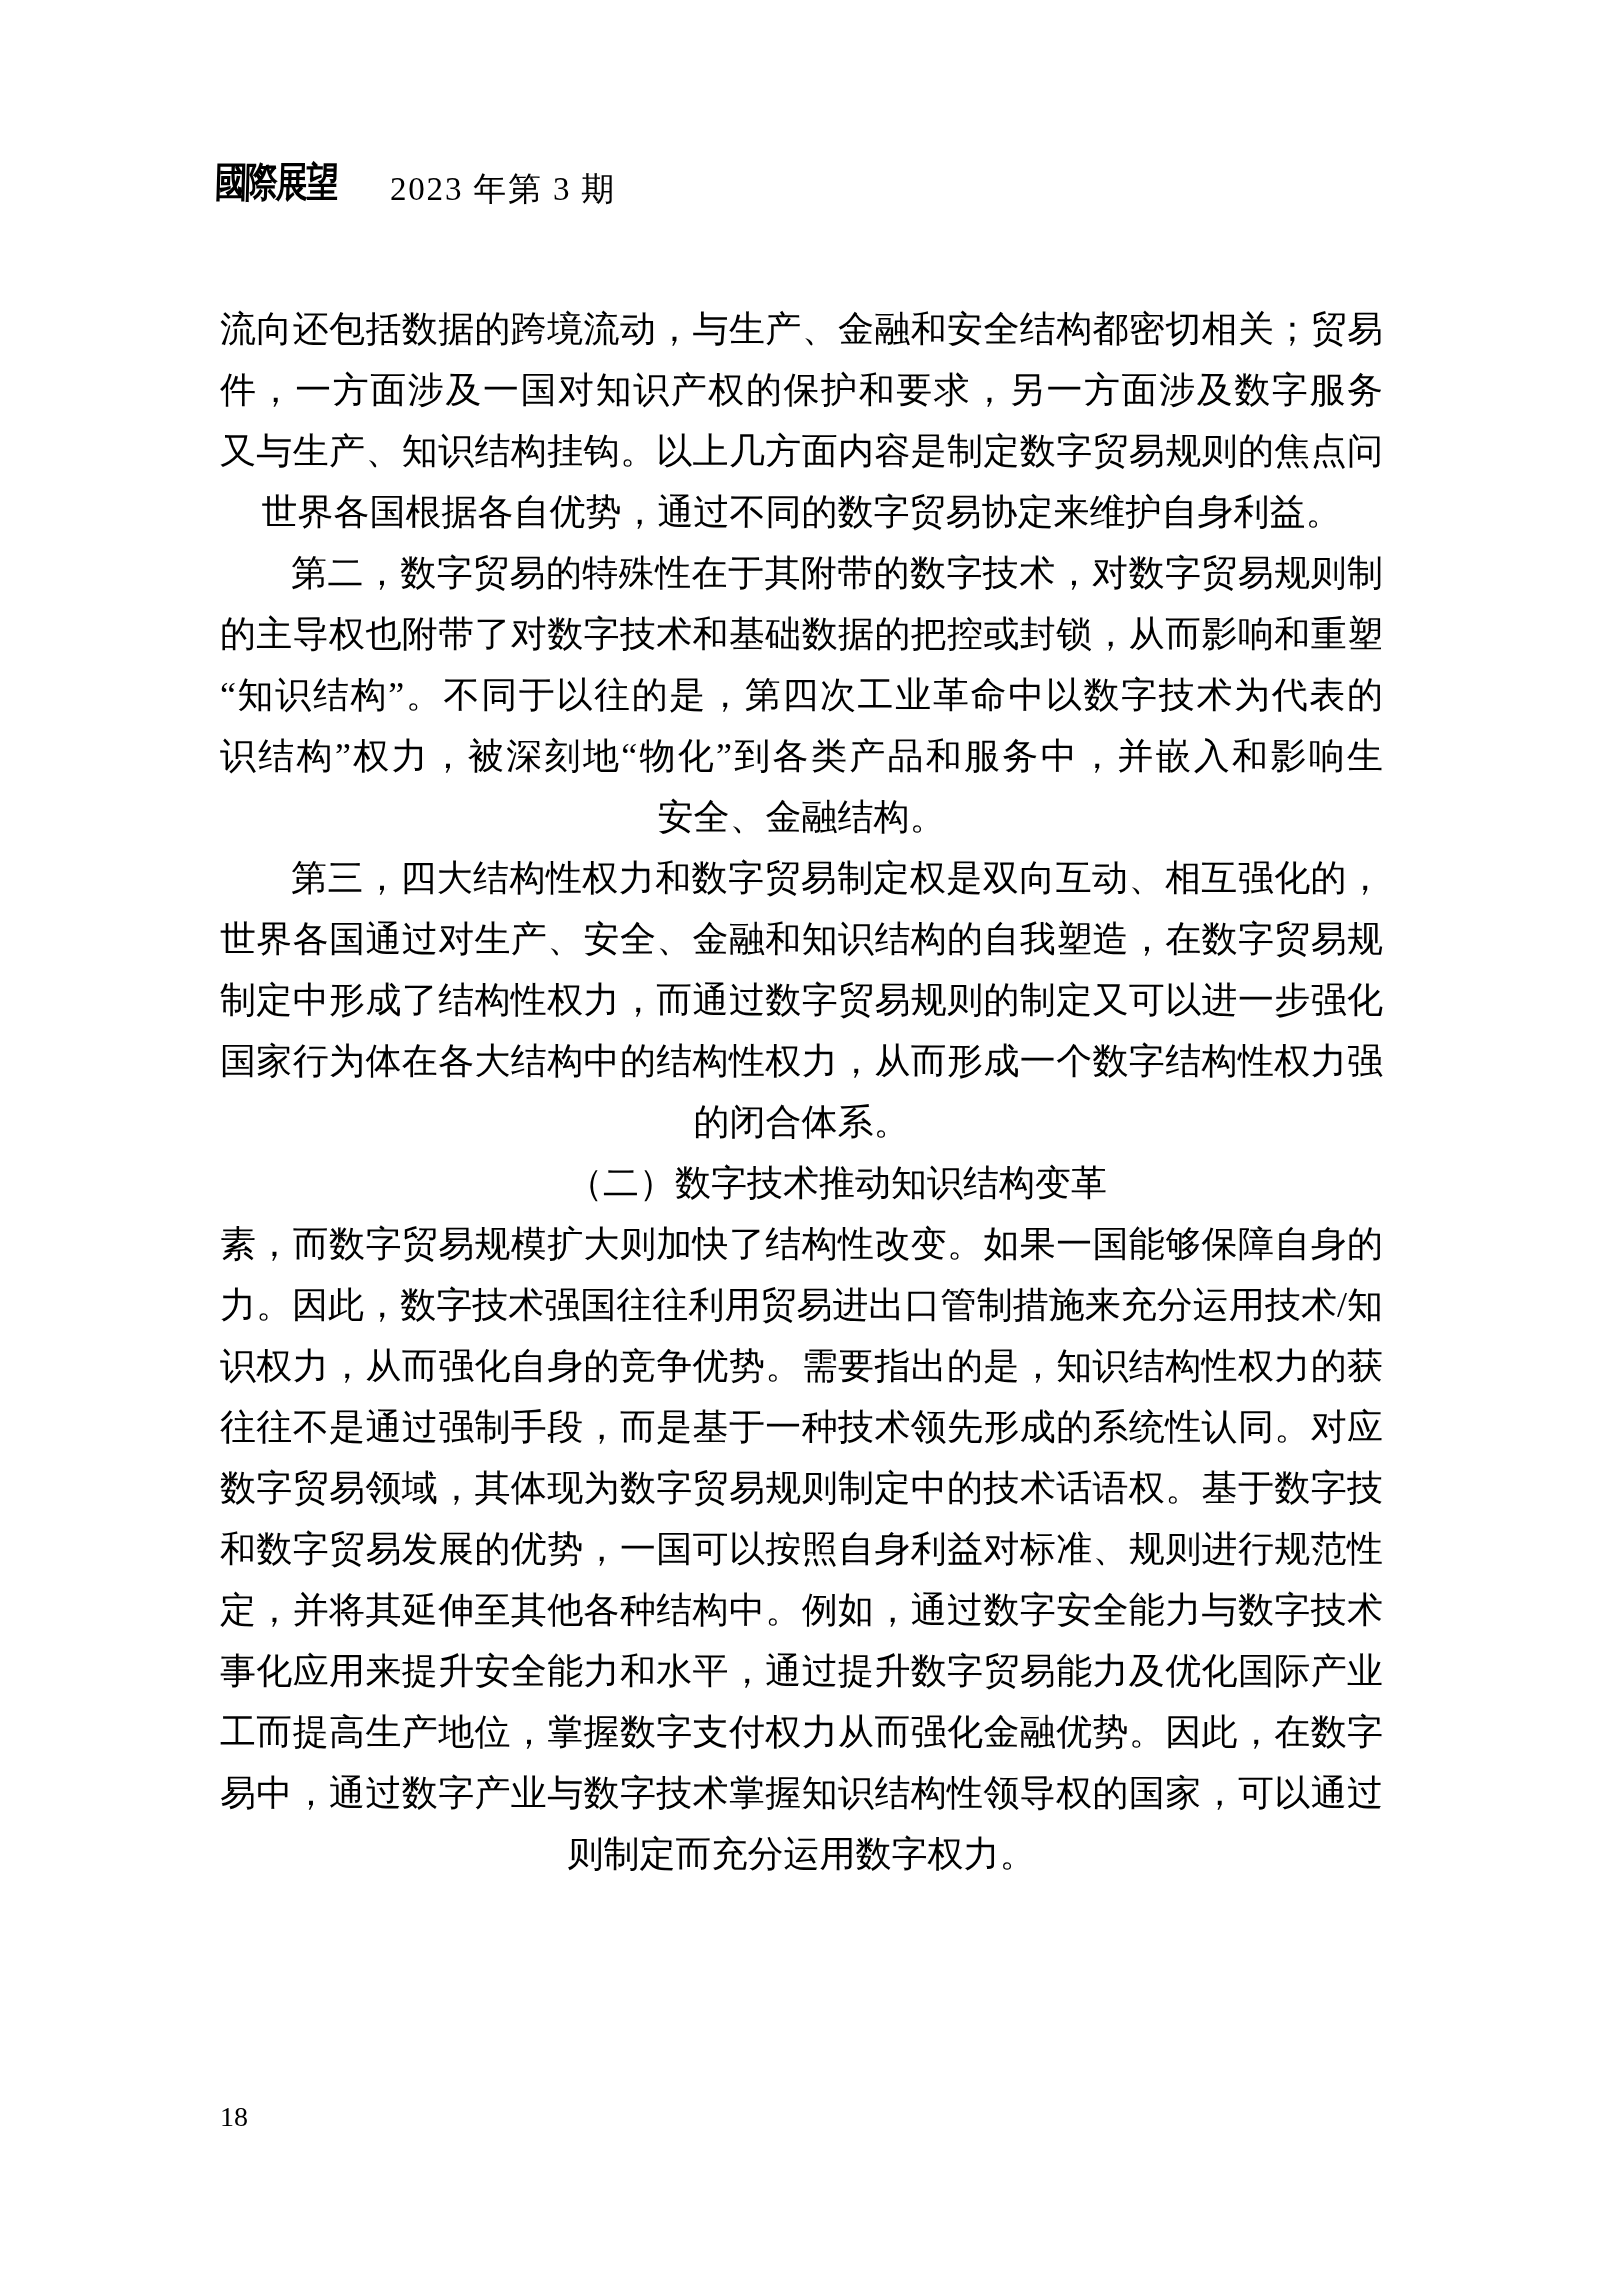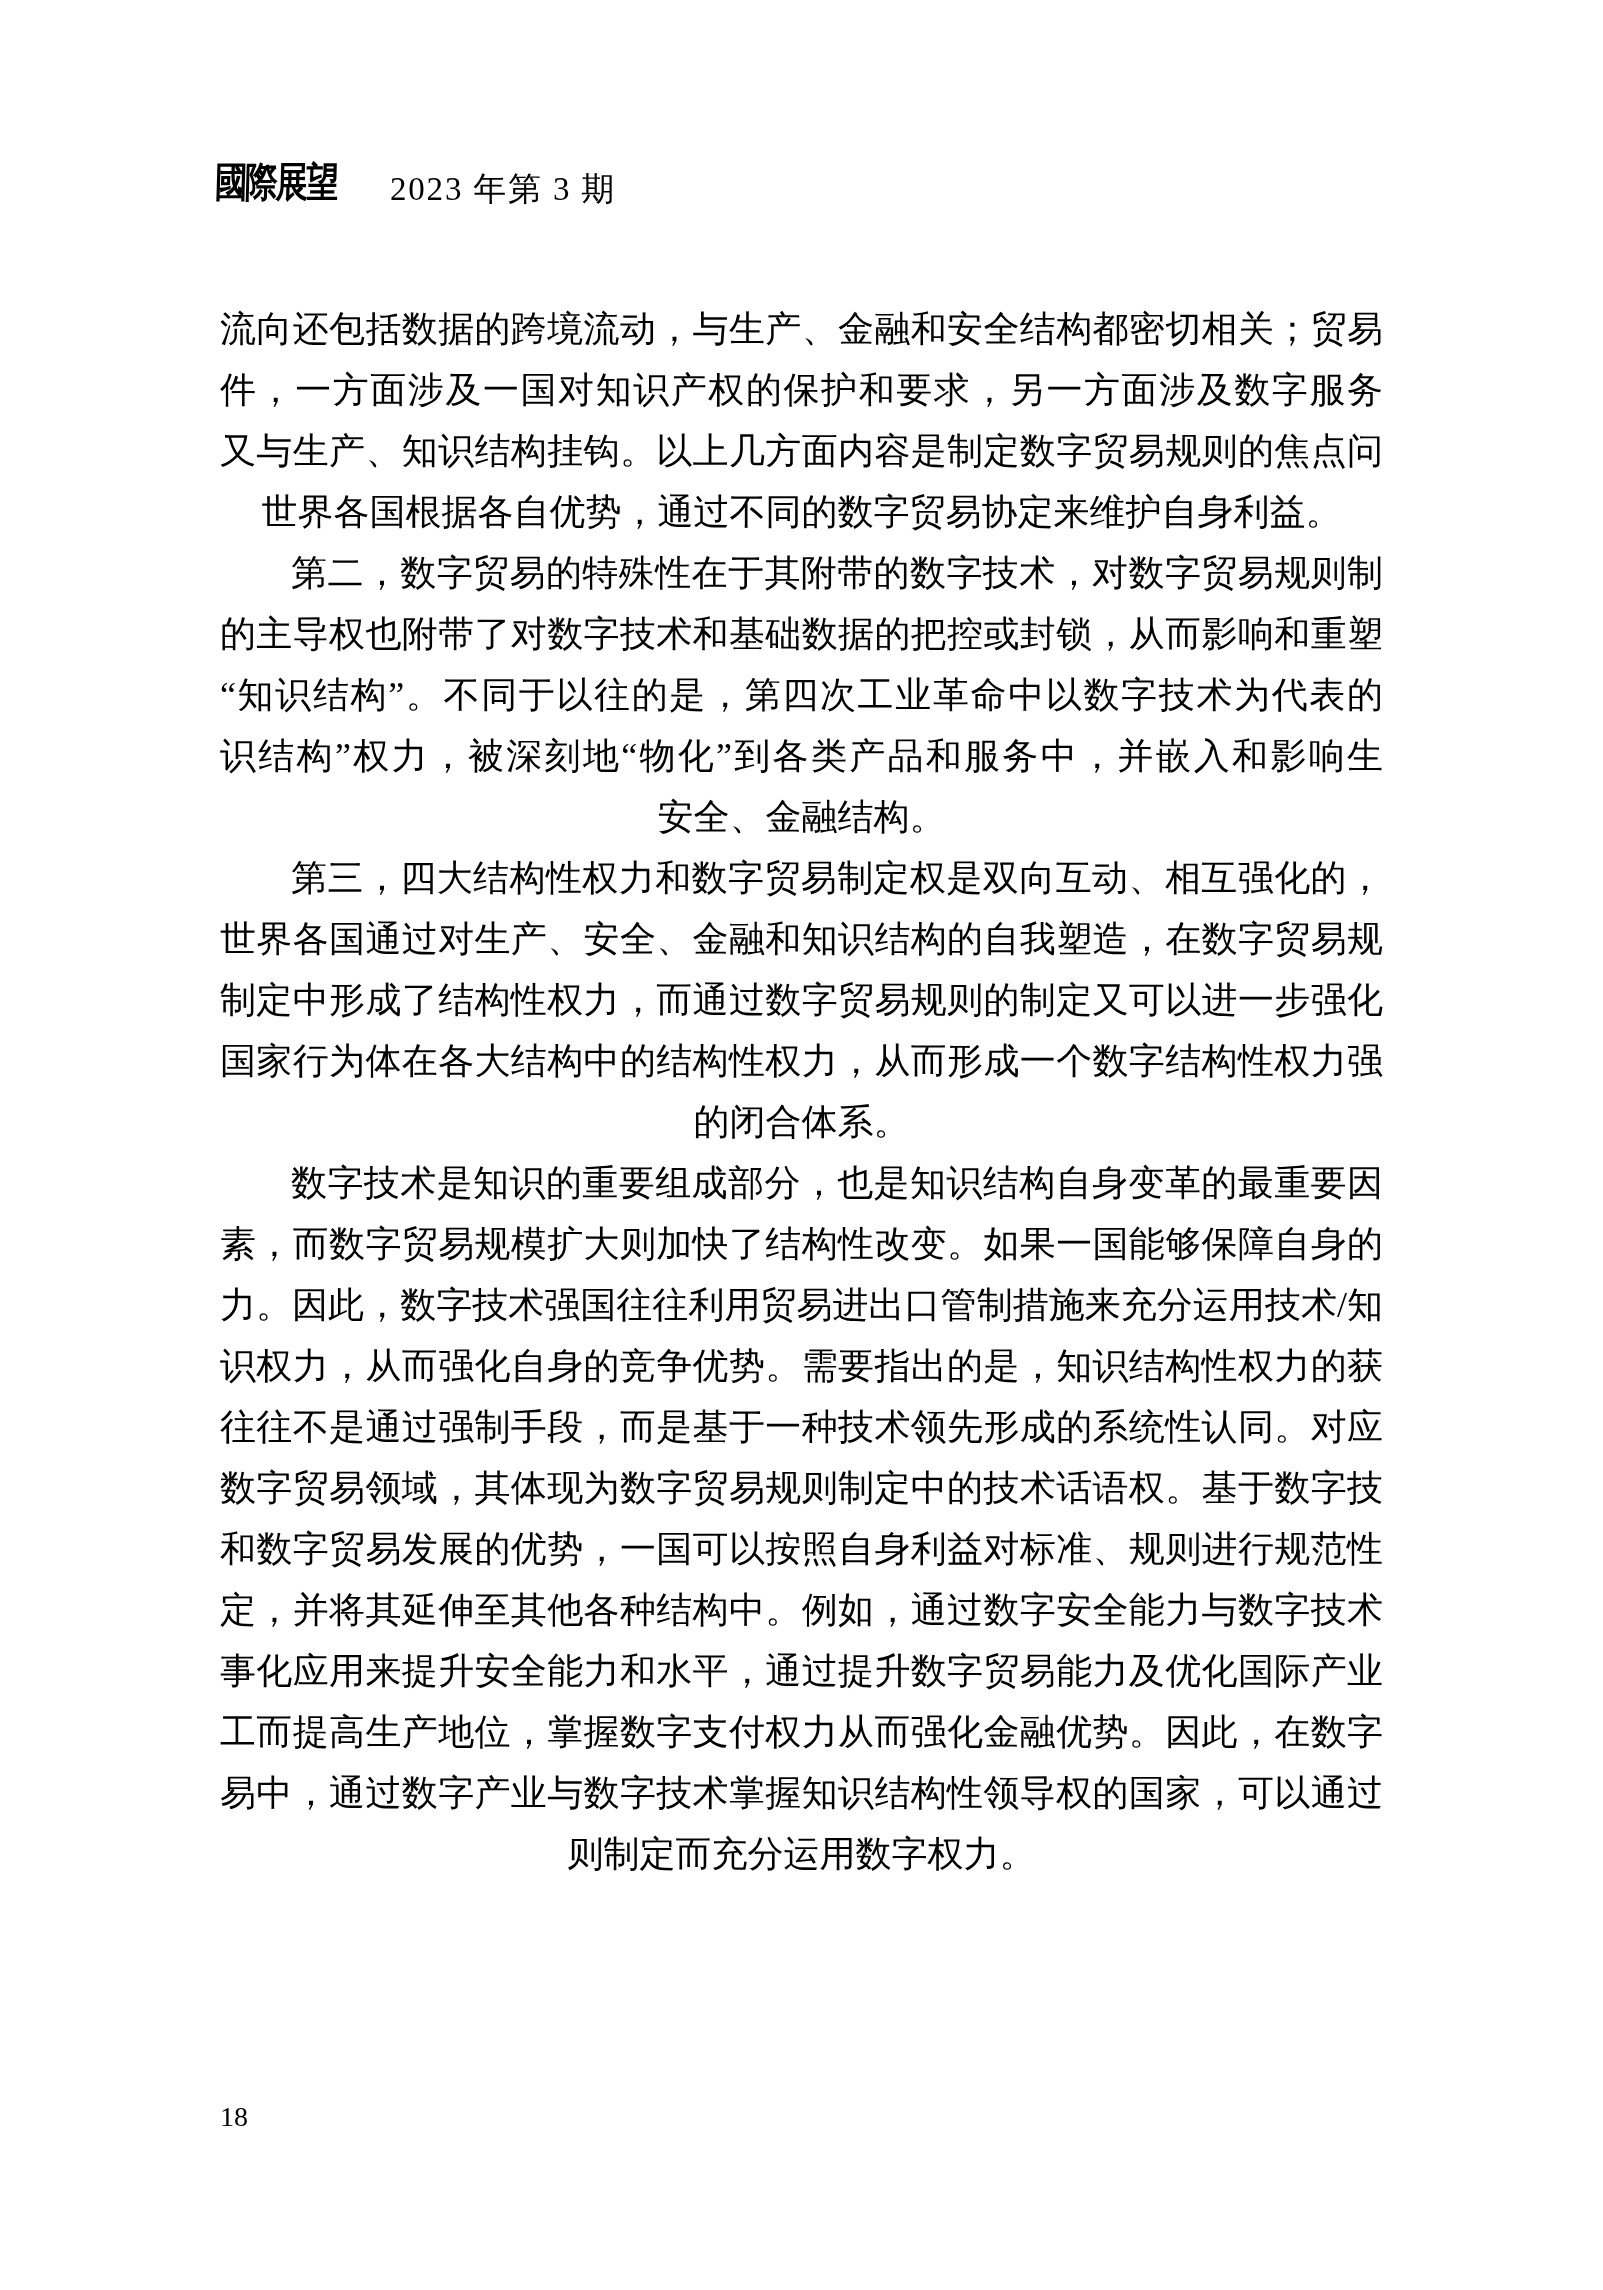--- a/index.html
+++ b/index.html
@@ -70,21 +70,21 @@
       <div class="t-line fill indent">第二，数字贸易的特殊性在于其附带的数字技术，对数字贸易规则制定</div>
       <div class="t-line fill">的主导权也附带了对数字技术和基础数据的把控或封锁，从而影响和重塑</div>
       <div class="t-line fill">“知识结构”。不同于以往的是，第四次工业革命中以数字技术为代表的“知</div>
       <div class="t-line fill">识结构”权力，被深刻地“物化”到各类产品和服务中，并嵌入和影响生产、</div>
       <div class="t-line plain">安全、金融结构。</div>
       <div class="t-line fill indent">第三，四大结构性权力和数字贸易制定权是双向互动、相互强化的，即</div>
       <div class="t-line fill">世界各国通过对生产、安全、金融和知识结构的自我塑造，在数字贸易规则</div>
       <div class="t-line fill">制定中形成了结构性权力，而通过数字贸易规则的制定又可以进一步强化各</div>
       <div class="t-line fill">国家行为体在各大结构中的结构性权力，从而形成一个数字结构性权力强化</div>
       <div class="t-line plain">的闭合体系。</div>
-      <div class="t-line fill indent">数字技术是知识的重要组成部分，也是知识结构自身变革的最重要因</div>
+      <div class="t-line plain indent">（二）数字技术推动知识结构变革</div>
       <div class="t-line fill">素，而数字贸易规模扩大则加快了结构性改变。如果一国能够保障自身的技</div>
       <div class="t-line fill">力。因此，数字技术强国往往利用贸易进出口管制措施来充分运用技术/知</div>
       <div class="t-line fill">识权力，从而强化自身的竞争优势。需要指出的是，知识结构性权力的获取</div>
       <div class="t-line fill">往往不是通过强制手段，而是基于一种技术领先形成的系统性认同。对应到</div>
       <div class="t-line fill">数字贸易领域，其体现为数字贸易规则制定中的技术话语权。基于数字技术</div>
       <div class="t-line fill">和数字贸易发展的优势，一国可以按照自身利益对标准、规则进行规范性设</div>
       <div class="t-line fill">定，并将其延伸至其他各种结构中。例如，通过数字安全能力与数字技术军</div>
       <div class="t-line fill">事化应用来提升安全能力和水平，通过提升数字贸易能力及优化国际产业分</div>
       <div class="t-line fill">工而提高生产地位，掌握数字支付权力从而强化金融优势。因此，在数字贸</div>
       <div class="t-line fill">易中，通过数字产业与数字技术掌握知识结构性领导权的国家，可以通过规</div>

